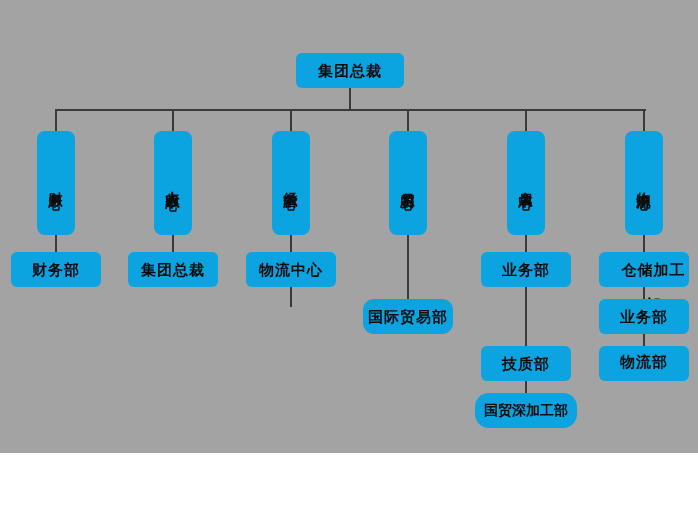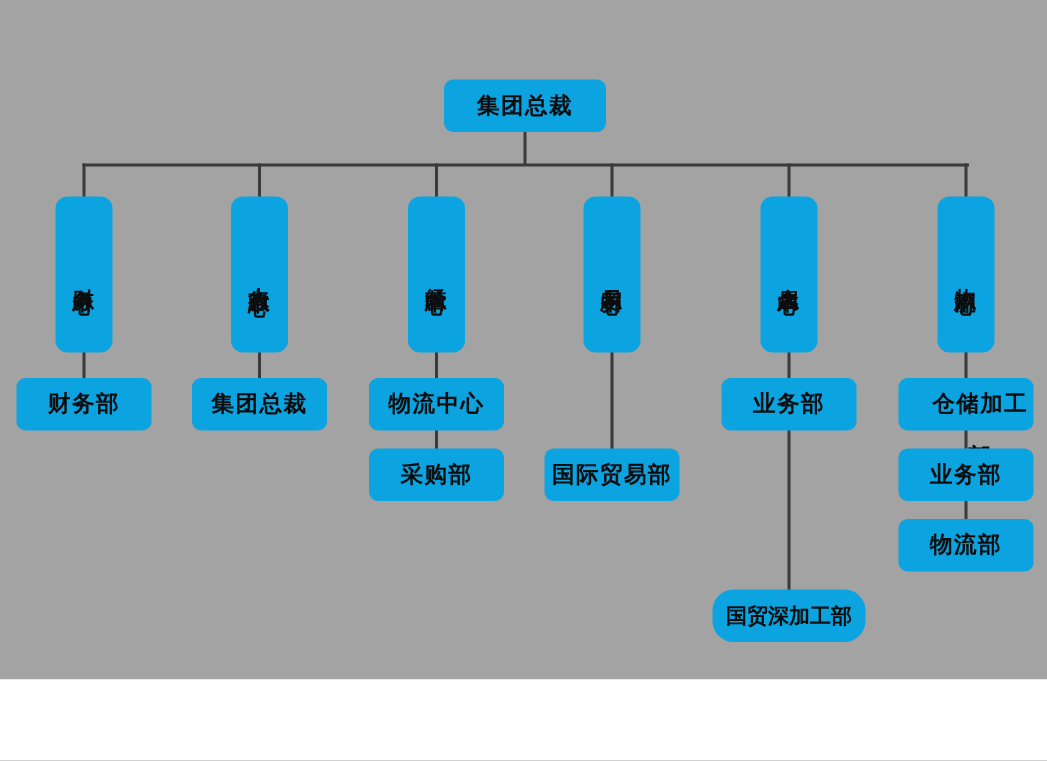--- a/index.html
+++ b/index.html
@@ -79,24 +79,24 @@
   <div class="node center" style="left:272px;">经营中心</div>
   <div class="node center" style="left:389px;">贸易中心</div>
   <div class="node center" style="left:507px;">金属中心</div>
   <div class="node center" style="left:625px;">物流中心</div>
 
   <div class="node dept" style="left:11px;  top:252px;">财务部</div>
 
   <div class="node dept" style="left:128px; top:252px;">集团总裁</div>
 
   <div class="node dept" style="left:246px; top:252px;">物流中心</div>
-  <div class="node dept" style="left:246px; top:299px;">采购部</div>
 
-  <div class="node dept" style="left:363px; top:299px;">国际贸易部</div>
+  <div class="node dept" style="left:363px; top:299px;border-radius:11px;">国际贸易部</div>
 
   <div class="node dept" style="left:481px; top:252px;">业务部</div>
+  <div class="node dept" style="left:481px; top:346px;">技质部</div>
   <div class="node dept wide" style="left:475px; top:393px;border-radius:14px;">国贸深加工部</div>
 
   <div class="node dept" style="left:599px; top:252px;padding-left:19px;">仓储加工部</div>
   <div class="node dept" style="left:599px; top:299px;">业务部</div>
-  <div class="node dept" style="left:599px; top:346px;">物流部</div>
+  <div class="node dept" style="left:599px; top:346px;font-family:Liberation Mono, monospace;">物流部</div>
 
 </div>
 
 </body></html>

